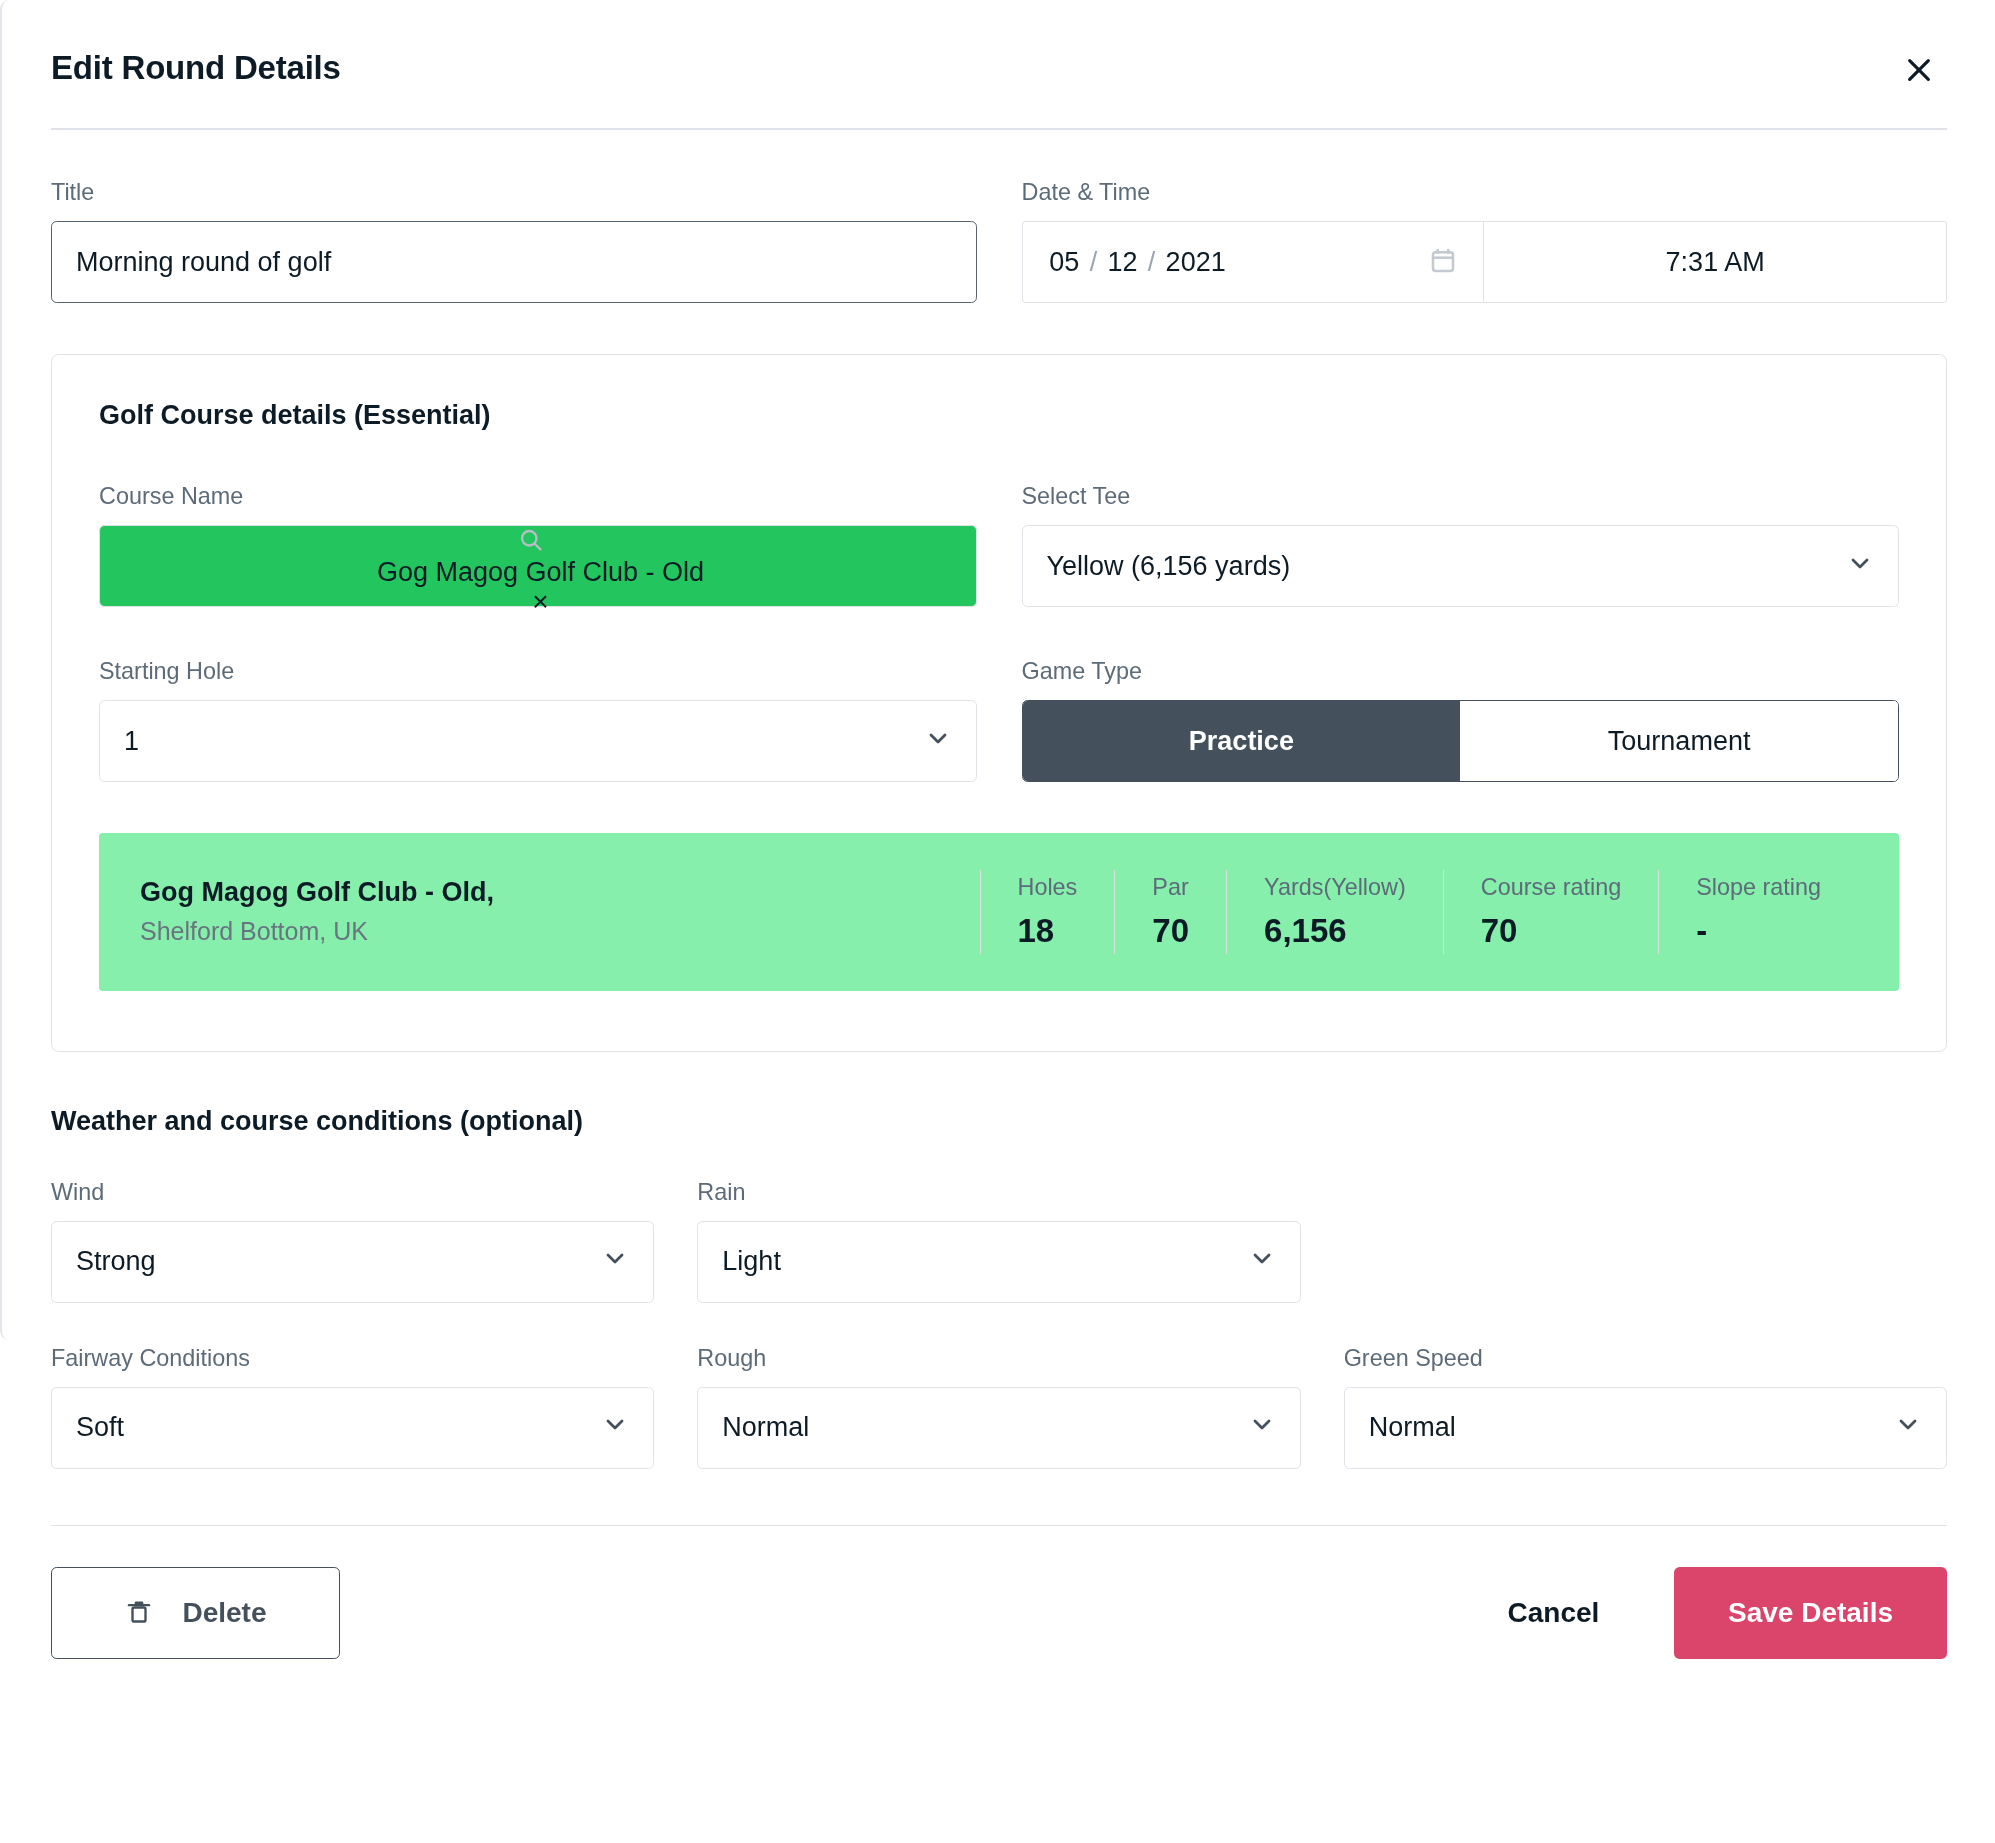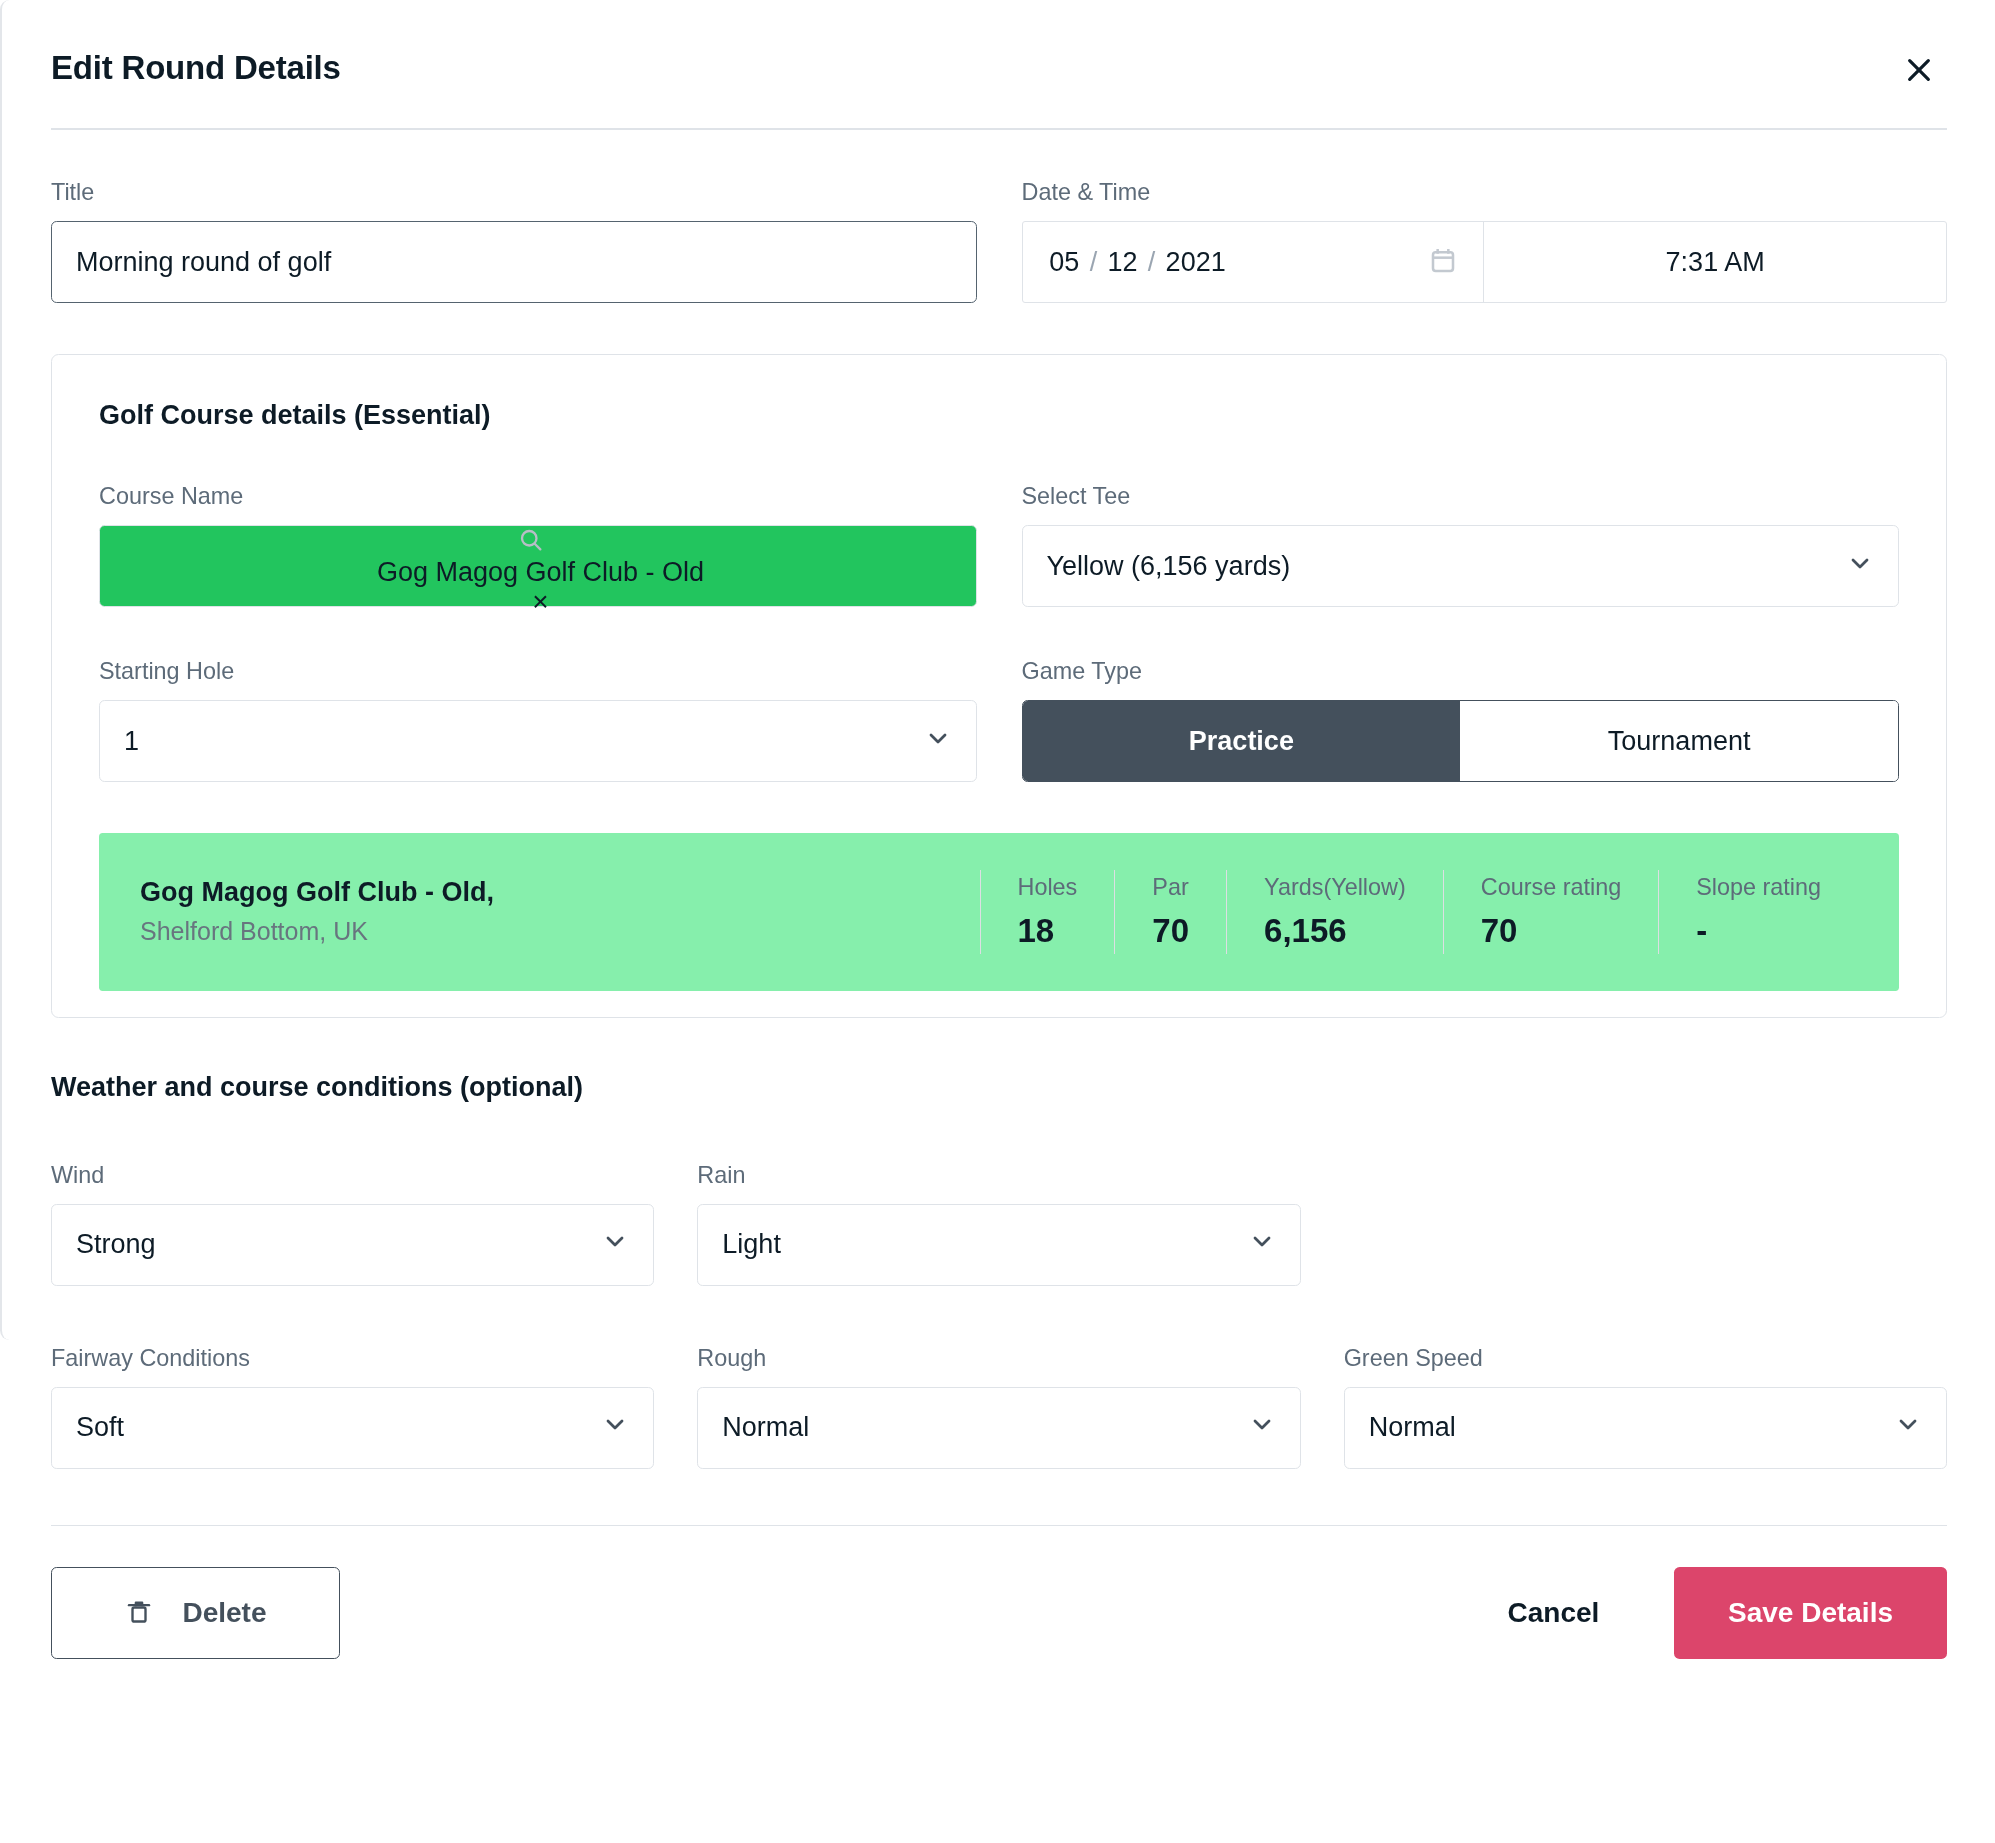--- a/index.html
+++ b/index.html
@@ -129,21 +129,21 @@
     font-size: 27px;
     color: #0d1b26;
     cursor: text;
   }
 
   
   .course-card {
     margin-top: 51px;
     border: 1.9px solid #dfe3e8;
     border-radius: 7.5px;
-    padding: 45px 47px 26px 47px;
+    padding: 45px 47px 60px 47px;
   }
   .card-title {
     font-size: 27px;
     font-weight: bold;
     color: #0d1b26;
     margin-bottom: 52px;
   }
   .card-row {
     display: flex;
     gap: 45px;
@@ -244,21 +244,21 @@
   
   .weather-title {
     font-size: 27px;
     font-weight: bold;
     color: #0d1b26;
     margin-top: 54px;
   }
   .weather-grid {
     display: flex;
     gap: 43px;
-    margin-top: 59px;
+    margin-top: 42px;
   }
   .w-col { width: 604px; }
 
   
   .footer-rule {
     height: 1.9px;
     background: #dfe3e8;
     margin-top: 56px;
   }
   .footer {

